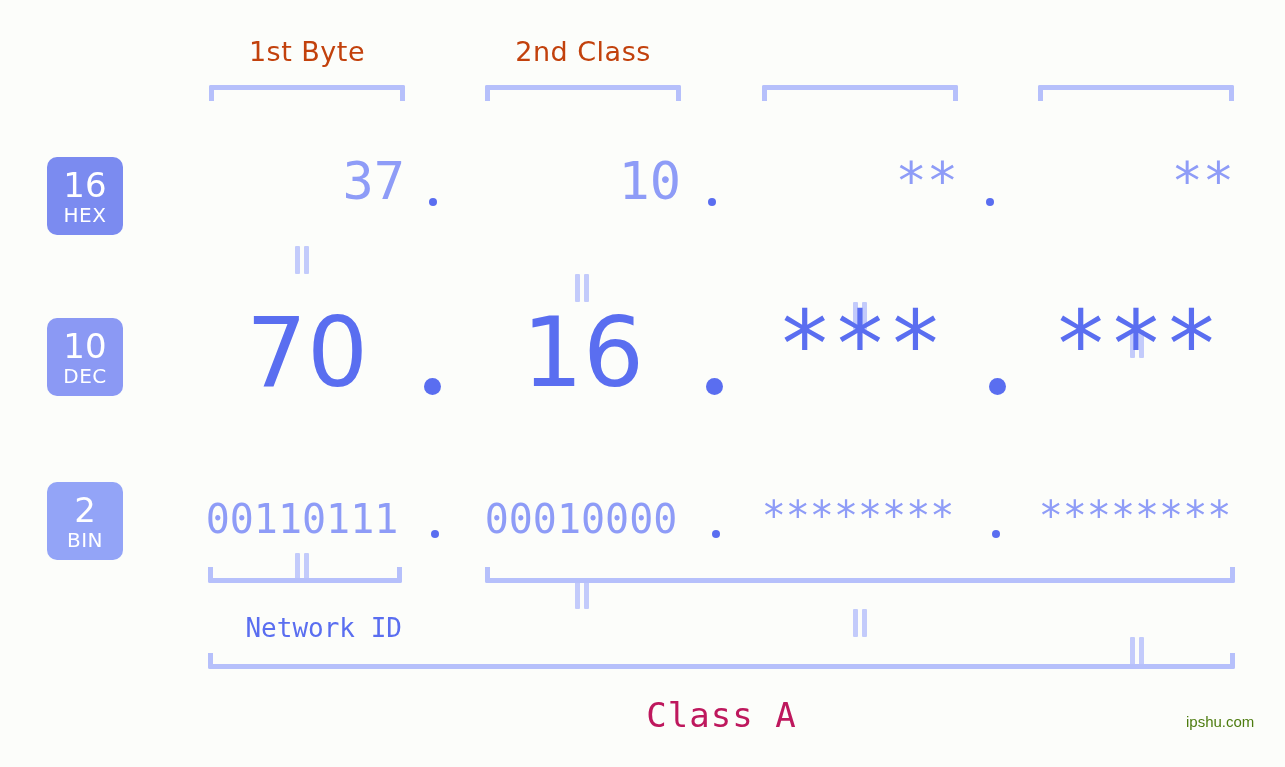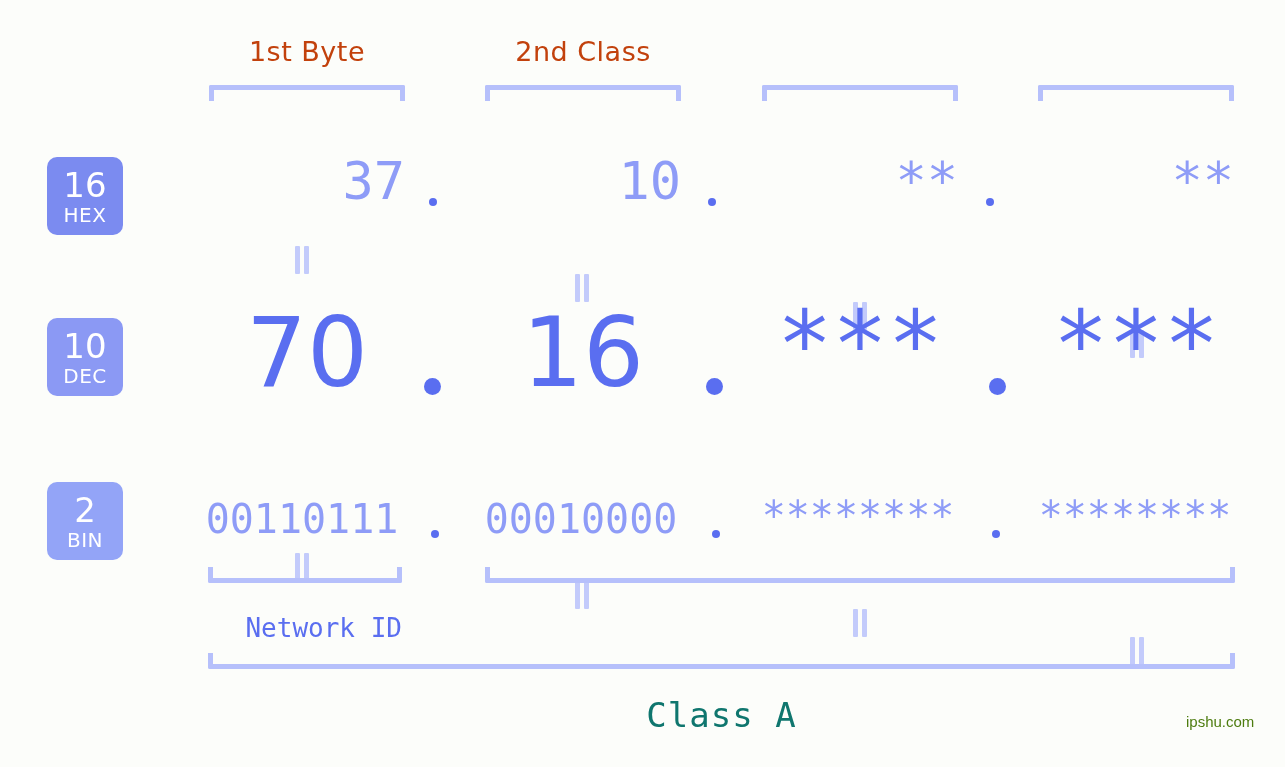--- a/index.html
+++ b/index.html
@@ -111,21 +111,21 @@
   .id-label {
     font-family: "DejaVu Sans Mono", monospace;
     font-size: 26px;
     color: #5a6ef0;
     text-align: right;
     white-space: nowrap;
   }
   .class-label {
     font-family: "DejaVu Sans Mono", monospace;
     font-size: 34px;
-    color: #0f766e;
+    color: #be185d;
     text-align: center;
     white-space: nowrap;
     letter-spacing: 1px;
   }
   .watermark {
     font-family: Liberation Sans, sans-serif;
     font-size: 15px;
     color: #4d7c0f;
     white-space: nowrap;
   }

